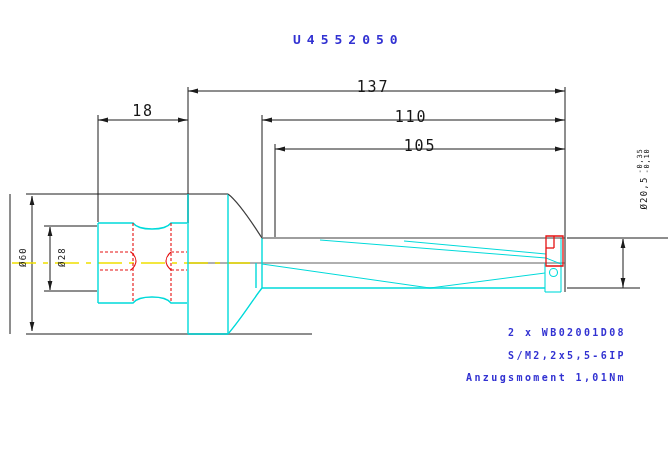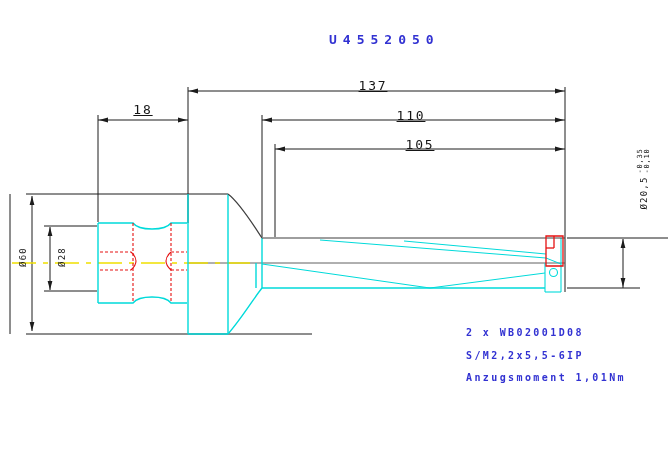--- a/index.html
+++ b/index.html
@@ -2,28 +2,28 @@
 <html><head>
 <meta charset="utf-8">
 <style>
   html,body{margin:0;padding:0;background:#fff;}
   .canvas{
     position:relative;width:670px;height:460px;background:#ffffff;overflow:hidden;
     font-family:"DejaVu Sans Mono","Liberation Mono",monospace;
   }
   svg{position:absolute;left:0;top:0;}
   .txt{position:absolute;white-space:nowrap;}
-  .title{color:#3232d2;font-size:13px;letter-spacing:6px;font-weight:bold;margin-left:36px;}
-  .dimnum{color:#161616;font-size:13px;letter-spacing:1.8px;transform:translateX(-50%);text-decoration:underline;}
+  .title{color:#3232d2;font-size:13px;letter-spacing:6px;font-weight:bold;}
+  .dimnum{color:#161616;font-size:15px;letter-spacing:1.8px;transform:translateX(-50%);}
   .rot{color:#161616;font-size:9px;letter-spacing:1.2px;display:flex;align-items:center;justify-content:center;}
   .rot-60{left:-7px;top:250px;width:60px;height:14px;transform:rotate(-90deg);}
   .rot-28{left:32px;top:250px;width:60px;height:14px;transform:rotate(-90deg);}
   .rot-cut{left:594px;top:167px;width:100px;height:24px;transform:rotate(-90deg);}
   .tolstack{display:inline-flex;flex-direction:column;font-size:7px;line-height:7.5px;letter-spacing:0.8px;margin-left:3px;}
-  .plist{position:absolute;left:466px;top:322px;color:#3232d2;font-size:10px;letter-spacing:2.4px;line-height:22.5px;font-weight:bold;}
+  .plist{position:absolute;left:466px;top:322px;color:#3232d2;font-size:10px;letter-spacing:2.4px;line-height:22.5px;font-weight:bold;text-align:right;}
   .plist div{white-space:nowrap;}
 </style>
 </head>
 <body>
 
 <div class="canvas">
 
   <svg width="670" height="460" viewBox="0 0 670 460">
 
     <g stroke="#1c1c1c" stroke-width="1" fill="none">

